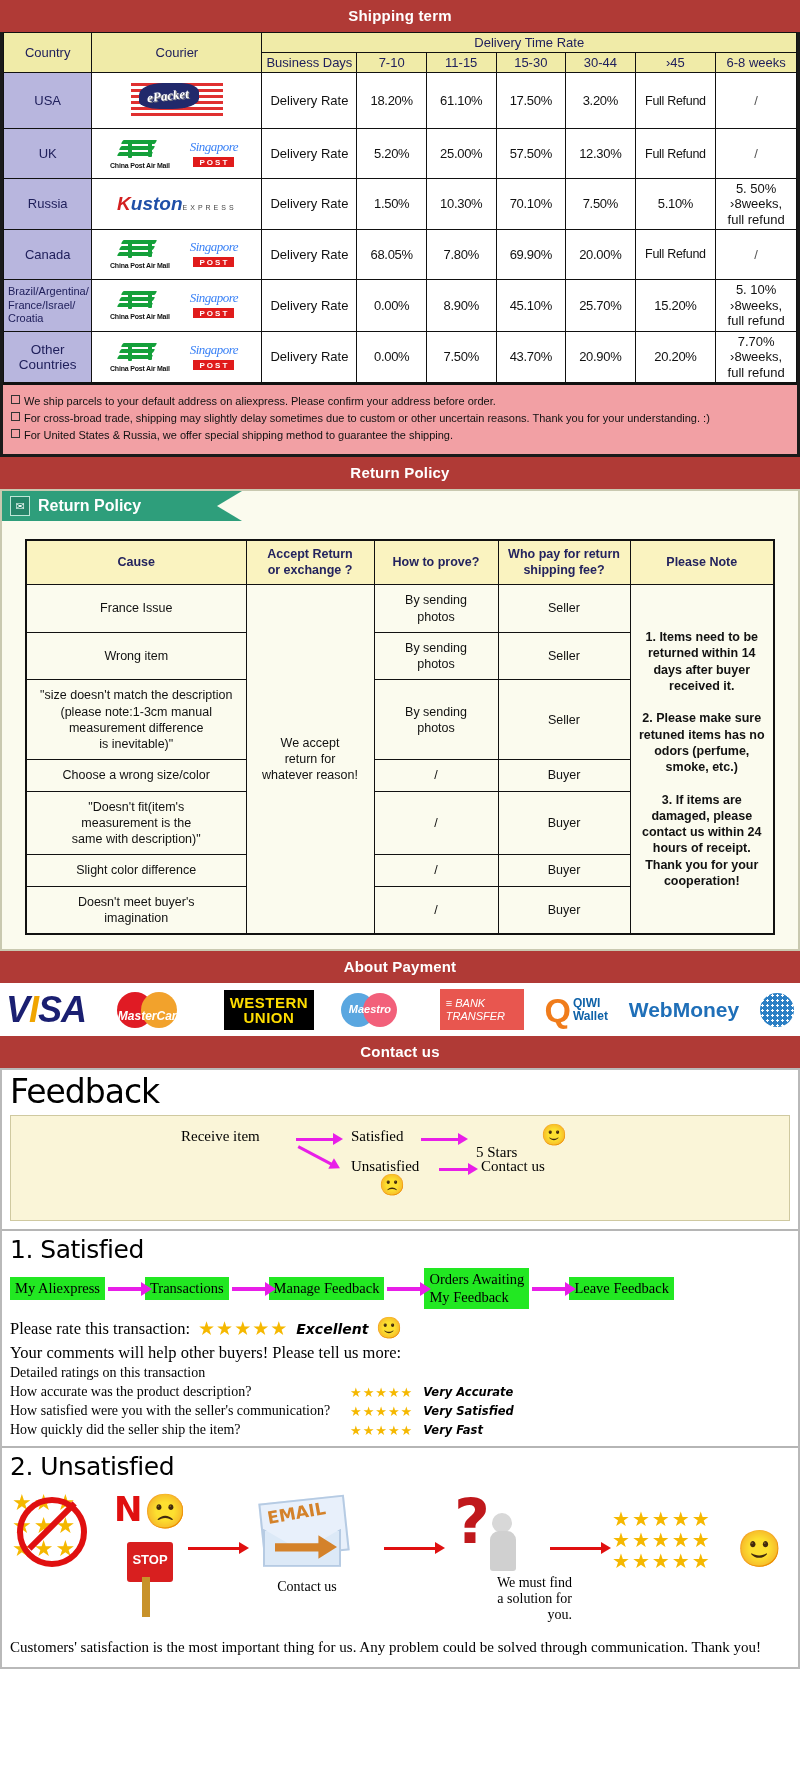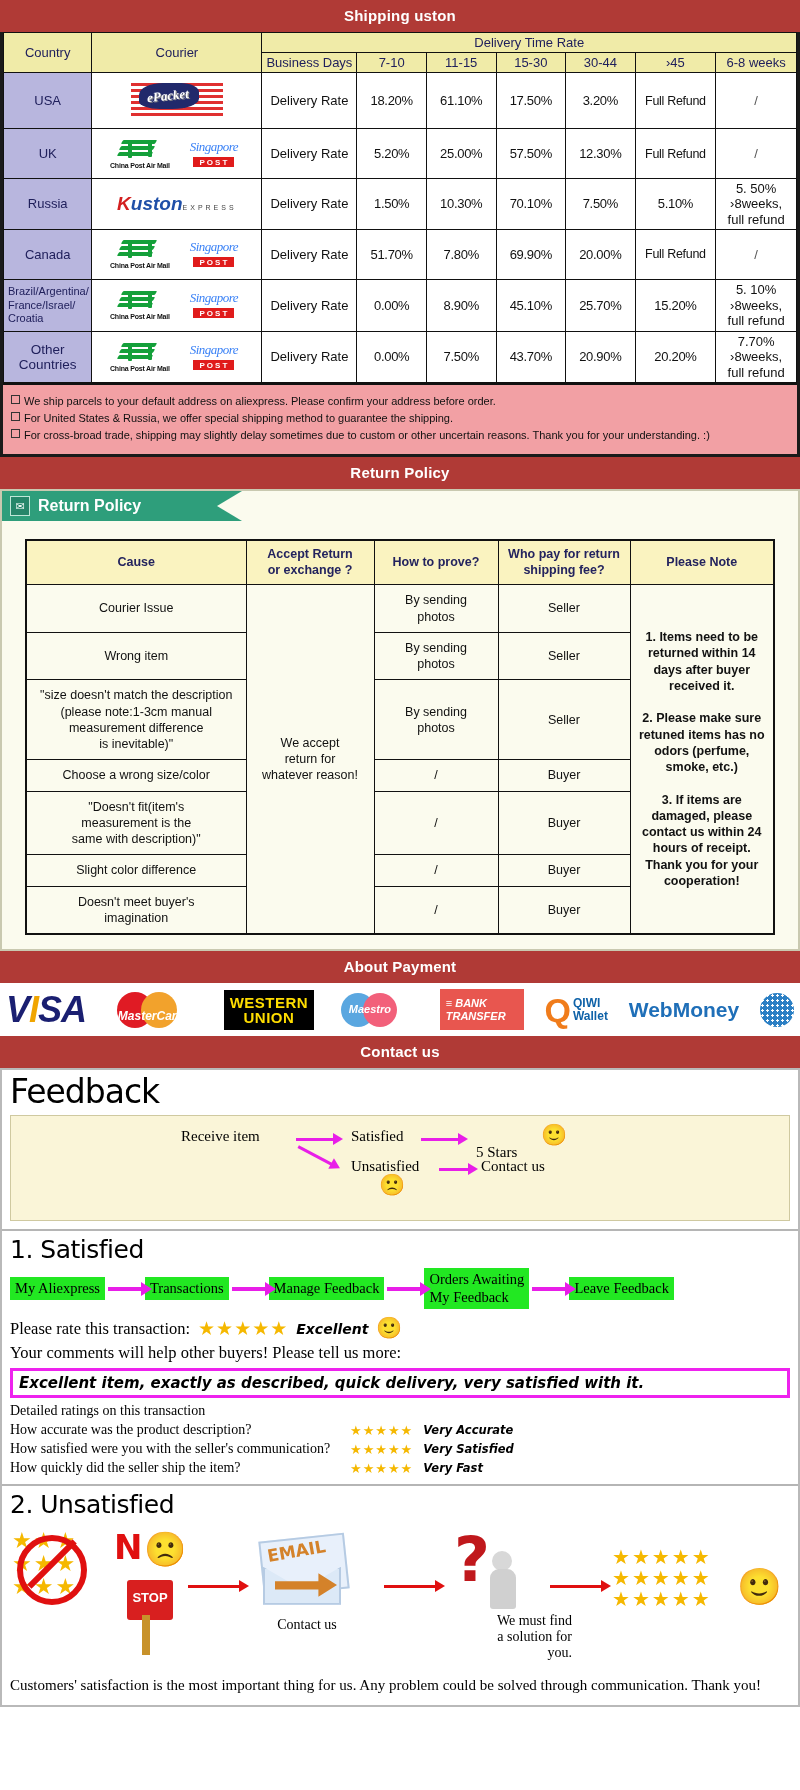--- a/index.html
+++ b/index.html
@@ -111,21 +111,21 @@
   .mc .t{position:absolute;left:11px;top:19px;width:60px;text-align:center;color:#fff;
      font-size:12px;font-weight:bold;font-style:italic;z-index:3;}
   .wu{background:#000;color:#ffdd00;font-weight:bold;font-size:15px;line-height:15px;
      text-align:center;padding:5px 6px;letter-spacing:.5px;}
   .maestro{position:relative;width:84px;height:38px;}
   .maestro .c1,.maestro .c2{position:absolute;top:2px;width:34px;height:34px;border-radius:50%;}
   .maestro .c1{left:6px;background:#5aa7e0;}
   .maestro .c2{left:28px;background:#f2607a;}
   .maestro .t{position:absolute;left:4px;top:12px;width:62px;text-align:center;color:#fff;
      font-size:11px;font-weight:bold;font-style:italic;z-index:3;}
-  .bt{background:#e8564f;color:#fff;font-weight:bold;font-style:italic;font-size:11px;
+  .bt{background:#e8564f;color:#fff;font-weight:normal;font-style:italic;font-size:11px;
      padding:8px 6px;line-height:1.15;text-align:left;width:72px;}
   .qiwi{display:flex;align-items:center;}
   .qiwi .q{font-size:34px;color:#f07c1b;font-weight:bold;line-height:1;}
   .qiwi .w{margin-left:2px;color:#0f62a8;font-weight:bold;font-size:12px;line-height:1.05;}
   .wm{color:#1f6fb8;font-weight:bold;font-size:21px;}
   .wm-globe{width:34px;height:34px;border-radius:50%;background:#2b7fc4;
      background-image:radial-gradient(#fff 1px,transparent 1.4px);background-size:5px 5px;}
 
   
   .fb-wrap{border:2px solid #b9b9b9;background:#fff;}
@@ -164,21 +164,21 @@
   .ar-red:after{content:"";position:absolute;right:-9px;top:-5px;border-left:10px solid #e01010;
      border-top:6.5px solid transparent;border-bottom:6.5px solid transparent;}
   .foot{font-family:"Liberation Serif",serif;font-size:15px;padding:4px 8px 10px 8px;line-height:1.35;}
   .bigstars{color:#f5b800;font-size:20px;line-height:1.05;letter-spacing:2px;}
 </style>
 </head>
 <body>
 
 <div class="page">
 
-  <div class="banner">Shipping uston</div>
+  <div class="banner">Shipping term</div>
 
   <div class="ship-wrap">
     <table class="ship">
       <colgroup>
         <col style="width:80px">
           <col style="width:154px">
           <col style="width:86px">
         <col style="width:63px">
           <col style="width:63px">
           <col style="width:63px">
@@ -271,21 +271,21 @@
                   <i></i>
                   <i></i>
                   <i></i>
                 </span>
             <span class="cap">China Post Air Mail</span>
           </span><span class="sp">
             <span class="s1">Singapore</span><span class="s2">POST</span>
           </span>
         </td>
         <td class="rate-label">Delivery Rate</td>
-        <td class="pct">51.70%</td>
+        <td class="pct">68.05%</td>
         <td class="pct">7.80%</td>
         <td class="pct">69.90%</td>
         <td class="pct">20.00%</td>
         <td class="pct small">Full Refund</td>
         <td class="slash">/</td>
       </tr>
 
       <tr style="height:52px">
         <td class="country small" style="white-space:pre-line">Brazil/Argentina/
 France/Israel/
@@ -339,22 +339,22 @@
         <td class="pct">20.20%</td>
         <td class="refnote" style="white-space:pre-line">7.70%
 ›8weeks,
 full refund</td>
       </tr>
     </tbody>
       </table>
 
     <div class="ship-note">
       <div><span class="box"></span><span>We ship parcels to your default address on aliexpress. Please confirm your address before order.</span></div>
+      <div><span class="box"></span><span>For cross-broad trade, shipping may slightly delay sometimes due to custom or other uncertain reasons. Thank you for your understanding. :)</span></div>
       <div><span class="box"></span><span>For United States &amp; Russia, we offer special shipping method to guarantee the shipping.</span></div>
-      <div><span class="box"></span><span>For cross-broad trade, shipping may slightly delay sometimes due to custom or other uncertain reasons. Thank you for your understanding. :)</span></div>
     </div>
   </div>
 
   <div class="banner">Return Policy</div>
 
   <div class="rp-wrap">
     <div class="rp-tab">
       <span class="sq">✉</span>
       <span class="lbl">Return Policy</span>
     </div>
@@ -371,21 +371,21 @@
           <tr>
         <th style="white-space:pre-line">Cause</th>
         <th style="white-space:pre-line">Accept Return
 or exchange ?</th>
         <th style="white-space:pre-line">How to prove?</th>
         <th style="white-space:pre-line">Who pay for return
 shipping fee?</th>
         <th style="white-space:pre-line">Please Note</th>
       </tr>
       <tr>
-        <td>Courier Issue</td>
+        <td>France Issue</td>
         <td class="rp-accept" style="white-space:pre-line" rowspan="7">We accept
 return for
 whatever reason!</td>
         <td style="white-space:pre-line">By sending
 photos</td>
         <td>Seller</td>
         <td class="rp-note" style="white-space:pre-line" rowspan="7">1. Items need to be returned within 14 days after buyer received it.
 
 2. Please make sure retuned items has no odors (perfume, smoke, etc.)
 
@@ -494,21 +494,20 @@
     </div>
 
     <div class="rateline">
       <span>Please rate this transaction:</span>
       <span class="stars">★★★★★</span>
       <span class="excellent">Excellent</span>
       <span class="emoji" style="position:static;margin-left:8px;color:#f0b400">🙂</span>
     </div>
 
     <div class="cmt">Your comments will help other buyers! Please tell us more:</div>
-    <div class="cmtbox">Excellent item, exactly as described, quick delivery, very satisfied with it.</div>
 
     <div class="det">
       <div>Detailed ratings on this transaction</div>
       <div class="detrow">
         <span class="q">How accurate was the product description?</span>
         <span class="s">★★★★★</span>
         <span class="v">Very Accurate</span>
       </div>
       <div class="detrow">
         <span class="q">How satisfied were you with the seller's communication?</span>

